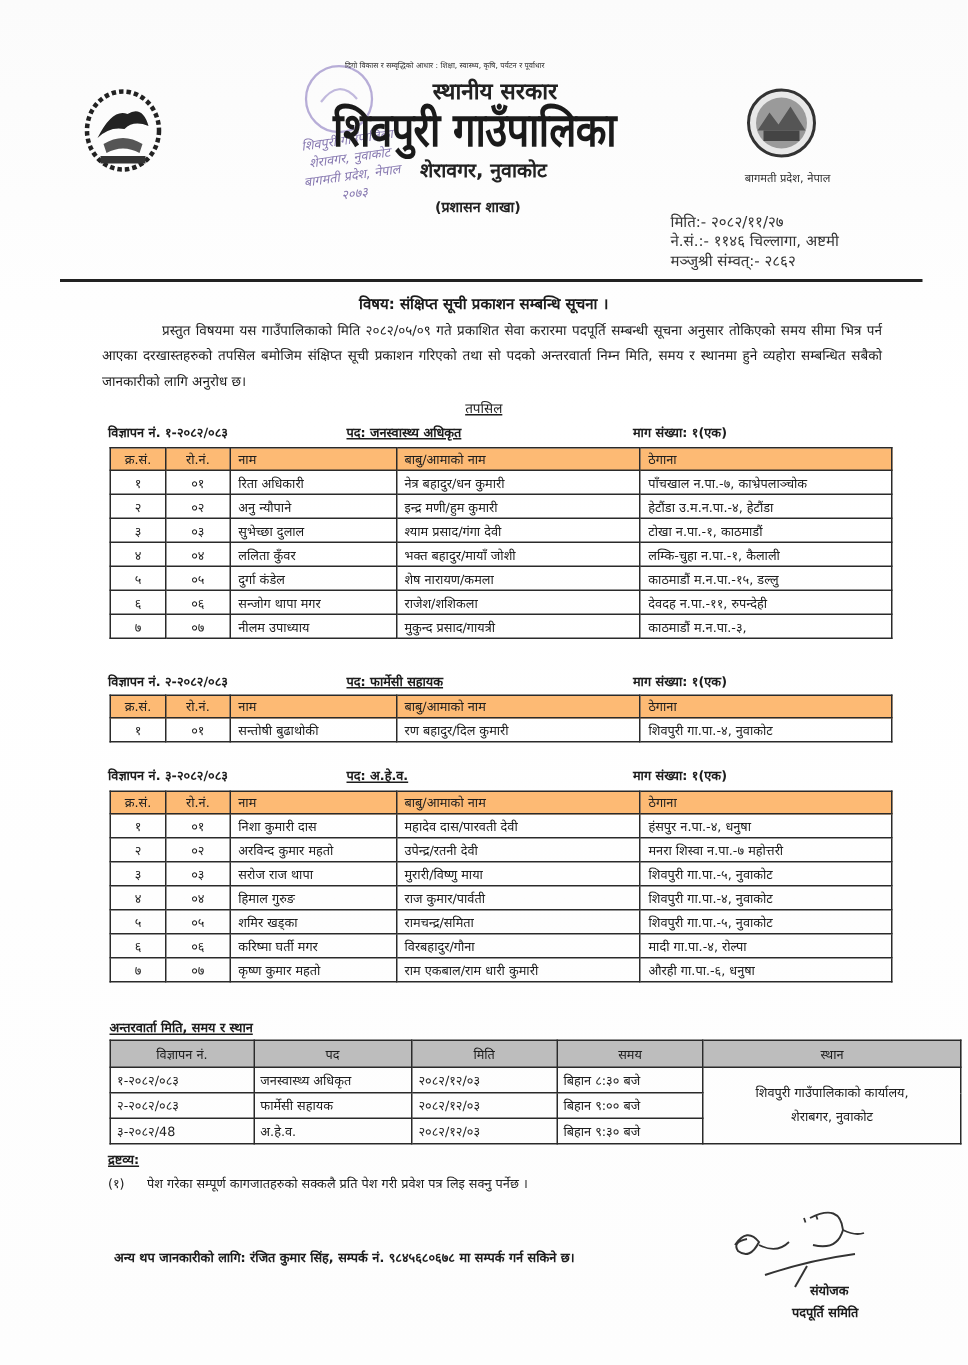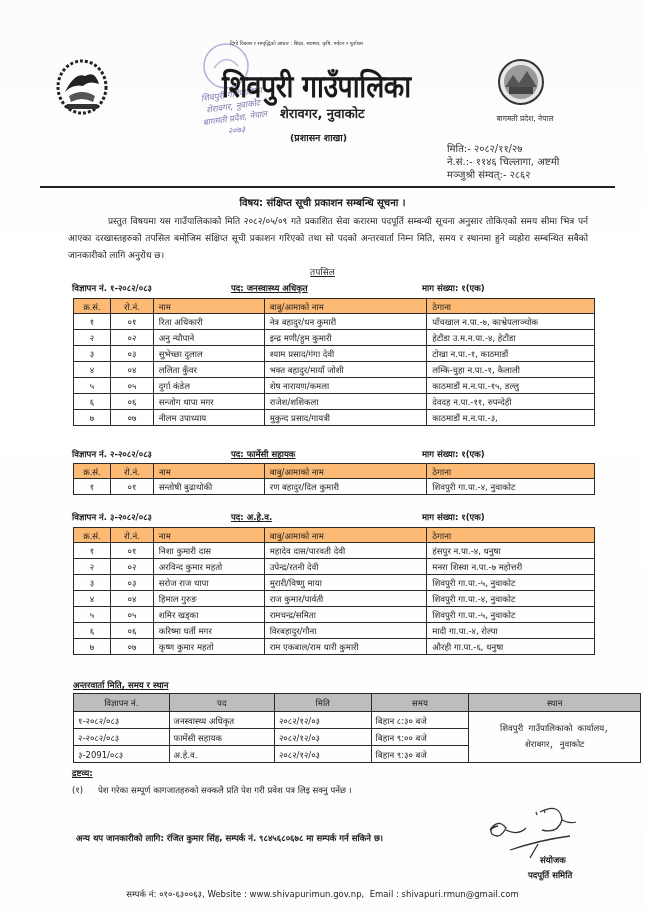--- a/index.html
+++ b/index.html
@@ -109,21 +109,21 @@
   }
   table.interview {
     position: absolute; left: 73px; top: 693px; width: 568px;
     border-collapse: collapse; font-size: 8.5px;
   }
   table.interview th, table.interview td {
     border: 1px solid #2a2a2a; height: 17px; padding: 0 4px; font-weight: normal;
     white-space: nowrap;
   }
   table.interview th { background: #bdbdbd; text-align: center; height: 18px; }
-  table.interview td.venue { text-align: center; white-space: normal; line-height: 16px; font-family: Liberation Mono, monospace; }
+  table.interview td.venue { text-align: center; white-space: normal; line-height: 16px; }
   table.interview col.i1 { width: 88px; }
   table.interview col.i2 { width: 97px; }
   table.interview col.i3 { width: 89px; }
   table.interview col.i4 { width: 90px; }
   table.interview col.i5 { width: 158px; }
 
   .note-title {
     position: absolute; left: 72px; top: 767px; font-size: 8.5px; font-weight: bold;
     text-decoration: underline;
   }
@@ -171,20 +171,21 @@
     <path d="M18 30 Q30 14 42 28" stroke="#9a8cc8" stroke-width="1.5" fill="none" opacity="0.6"></path>
   </svg>
   <div class="stamp-text">
     <div>शिवपुरी गाउँपालिका</div>
     <div>शेरावगर, नुवाकोट</div>
     <div>बागमती प्रदेश, नेपाल</div>
     <div>२०७३</div>
   </div>
 
   <div class="slogan">दिगो विकास र सम्वृद्धिको आधार : शिक्षा, स्वास्थ्य, कृषि, पर्यटन र पूर्वाधार</div>
+  <div class="local-gov">स्थानीय सरकार</div>
   <div class="muni-name">शिवपुरी गाउँपालिका</div>
   <div class="muni-address">शेरावगर, नुवाकोट</div>
   <div class="branch">(प्रशासन शाखा)</div>
 
   <svg class="emblem-right" viewBox="0 0 48 50">
     <circle cx="24" cy="25" r="22" fill="#e8e8e8" stroke="#333" stroke-width="2"></circle>
     <circle cx="24" cy="25" r="17" fill="#9a9a9a"></circle>
     <path d="M8 30 L16 18 L22 26 L30 14 L40 30 Z" fill="#555"></path>
     <rect x="12" y="30" width="24" height="7" fill="#444"></rect>
   </svg>
@@ -413,21 +414,21 @@
           <div>शेराबगर, नुवाकोट</div>
         </td>
       </tr>
       <tr>
         <td>२-२०८२/०८३</td>
         <td>फार्मेसी सहायक</td>
         <td>२०८२/१२/०३</td>
         <td>बिहान ९:०० बजे</td>
       </tr>
       <tr>
-        <td>३-2091/०८३</td>
+        <td>३-२०८२/48</td>
         <td>अ.हे.व.</td>
         <td>२०८२/१२/०३</td>
         <td>बिहान ९:३० बजे</td>
       </tr>
     </tbody>
   </table>
 
   <div class="note-title">द्रष्टव्य:</div>
   <div class="note-item">
     <span class="num">(१)</span>
@@ -441,21 +442,13 @@
     <path d="M36 30 Q48 36 56 28" stroke="#333" stroke-width="1.2" fill="none"></path>
     <path d="M70 12 Q90 2 92 20 Q88 34 72 30" stroke="#333" stroke-width="1.3" fill="none"></path>
     <path d="M66 12 L67 15 M74 10 L75 13" stroke="#333" stroke-width="1.2"></path>
     <path d="M92 20 Q100 24 106 22" stroke="#333" stroke-width="1.2" fill="none"></path>
     <path d="M40 50 Q70 40 100 36" stroke="#333" stroke-width="1.3" fill="none"></path>
     <path d="M68 44 L60 58" stroke="#333" stroke-width="1.3" fill="none"></path>
   </svg>
   <div class="sign-role">संयोजक</div>
   <div class="sign-committee">पदपूर्ति समिति</div>
 
-  <div class="footer">
-    <span>सम्पर्क नं:</span>
-    <span>०१०-६३००६३</span>,
-    <span>Website :</span>
-    <span>www.shivapurimun.gov.np</span>,&nbsp;
-    <span>Email :</span>
-    <span>shivapuri.rmun@gmail.com</span>
-  </div>
 </div>
 
 </body></html>

